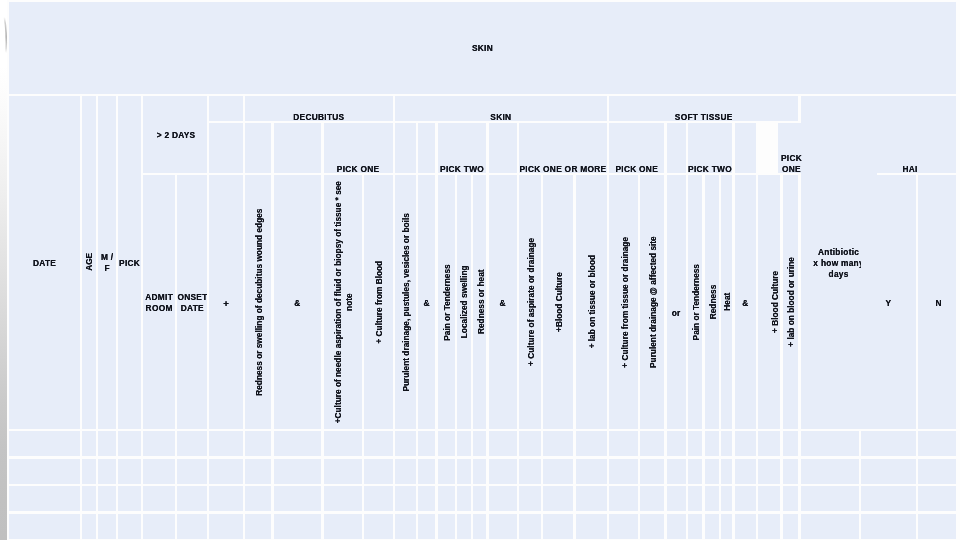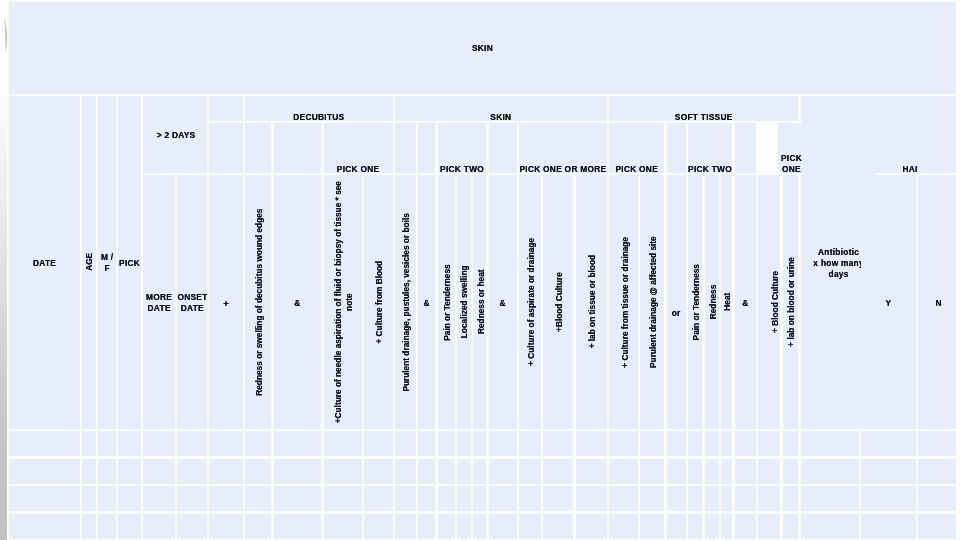--- a/index.html
+++ b/index.html
@@ -112,21 +112,21 @@
     <div class="c x2_3 y1_4 mid ctr brk">
         <span style="top:1px;left:0px">M / F</span>
       </div>
     <div class="c x3_4 y1_4 mid ctr brk">
         <span style="top:1px;left:0px">PICK</span>
       </div>
     <div class="c x4_6 y1_3 mid ctr">
         <span style="top:1px;left:0.9px">&gt; 2 DAYS</span>
       </div>
     <div class="c x4_5 y3_4 mid ctr">
-        <span style="top:1px;left:0px">MORE DATE</span>
+        <span style="top:1px;left:0px">ADMIT ROOM</span>
       </div>
     <div class="c x5_6 y3_4 mid ctr">
         <span style="top:1px;left:0px">ONSET DATE</span>
       </div>
     <div class="c x6_7 y1_2"></div>
     <div class="c x7_11 y1_2 bot ctr">
         <span style="top:1.9px;left:0px">DECUBITUS</span>
       </div>
     <div class="c x11_20 y1_2 bot ctr">
         <span style="top:1.9px;left:0px">SKIN</span>

